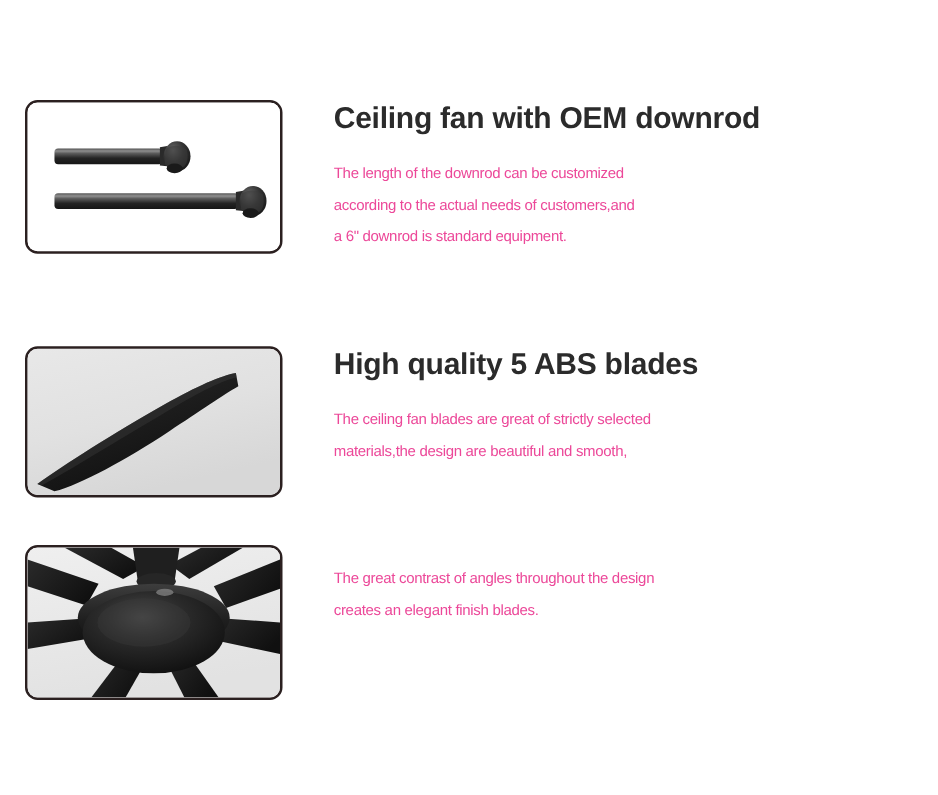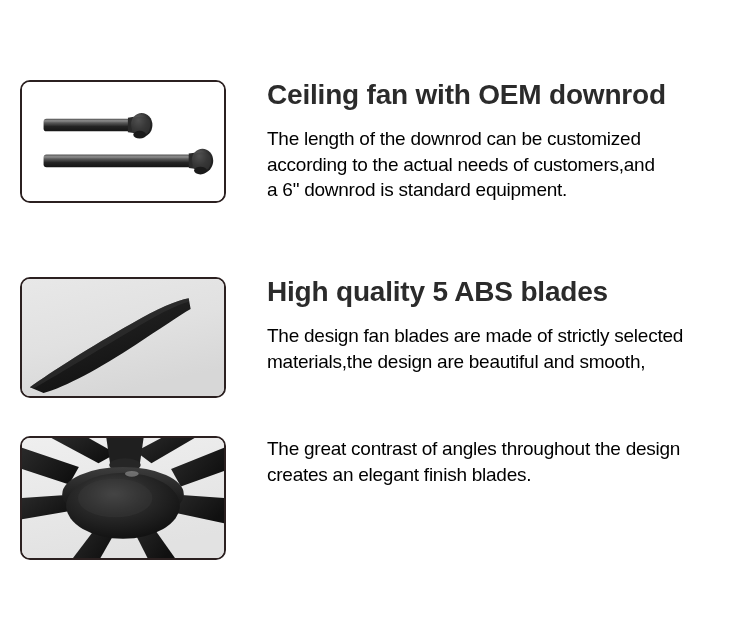--- a/index.html
+++ b/index.html
@@ -53,41 +53,41 @@
   }
 
   .text-col {
     flex: 1 1 auto;
     margin-left: 41px;
     padding-right: 10px;
   }
 
   .feature-title {
     margin: 0;
-    font-size: 28px;
+    font-size: 24px;
     line-height: 34px;
     font-weight: 700;
     color: #2b2b2b;
     letter-spacing: -0.2px;
     white-space: nowrap;
   }
   #row-0 .feature-title { margin-top: -2px; }
   #row-1 .feature-title { margin-top: -2px; }
   #row-2 .feature-title { margin-top: 2px; }
 
   .feature-desc {
     margin: 0;
-    font-size: 19px;
+    font-size: 12px;
     line-height: 25.5px;
-    color: #000000;
+    color: #ec4899;
     letter-spacing: -0.25px;
   }
   #row-0 .feature-desc { margin-top: 14px; }
   #row-1 .feature-desc { margin-top: 14px; }
-  #row-2 .feature-desc { }
+  #row-2 .feature-desc { margin-top: 14px; }
 
   .feature-desc .line { display: block; }
 </style>
 </head>
 <body>
 
 <div class="page">
 
   <div class="feature-row" id="row-0">
     <div class="media-panel" id="panel-0">
@@ -157,21 +157,21 @@
         <path d="M8 112 C 30 96, 70 70, 112 46 C 138 31, 158 22, 170 20
                  L 172 31 C 160 38, 140 52, 116 68 C 80 92, 44 112, 22 118
                  Z" fill="url(#bladeg)"></path>
         <path d="M8 112 C 30 96, 70 70, 112 46 C 138 31, 158 22, 170 20
                  L 170.5 23.5 C 157 27, 136 38, 112 53 C 70 78, 32 102, 12 113 Z" fill="#3a3a3a" opacity="0.45"></path>
       </svg>
     </div>
     <div class="text-col">
       <h2 class="feature-title">High quality 5 ABS blades</h2>
       <p class="feature-desc">
-        <span class="line">The design fan blades are made of strictly selected</span>
+        <span class="line">The ceiling fan blades are great of strictly selected</span>
         <span class="line">materials,the design are beautiful and smooth,</span>
       </p>
     </div>
   </div>
 
   <div class="feature-row" id="row-2">
     <div class="media-panel" id="panel-2">
       <svg viewBox="0 0 206 124" preserveAspectRatio="none">
         <defs>
           <linearGradient id="hbg" x1="0" y1="0" x2="0.3" y2="1">

